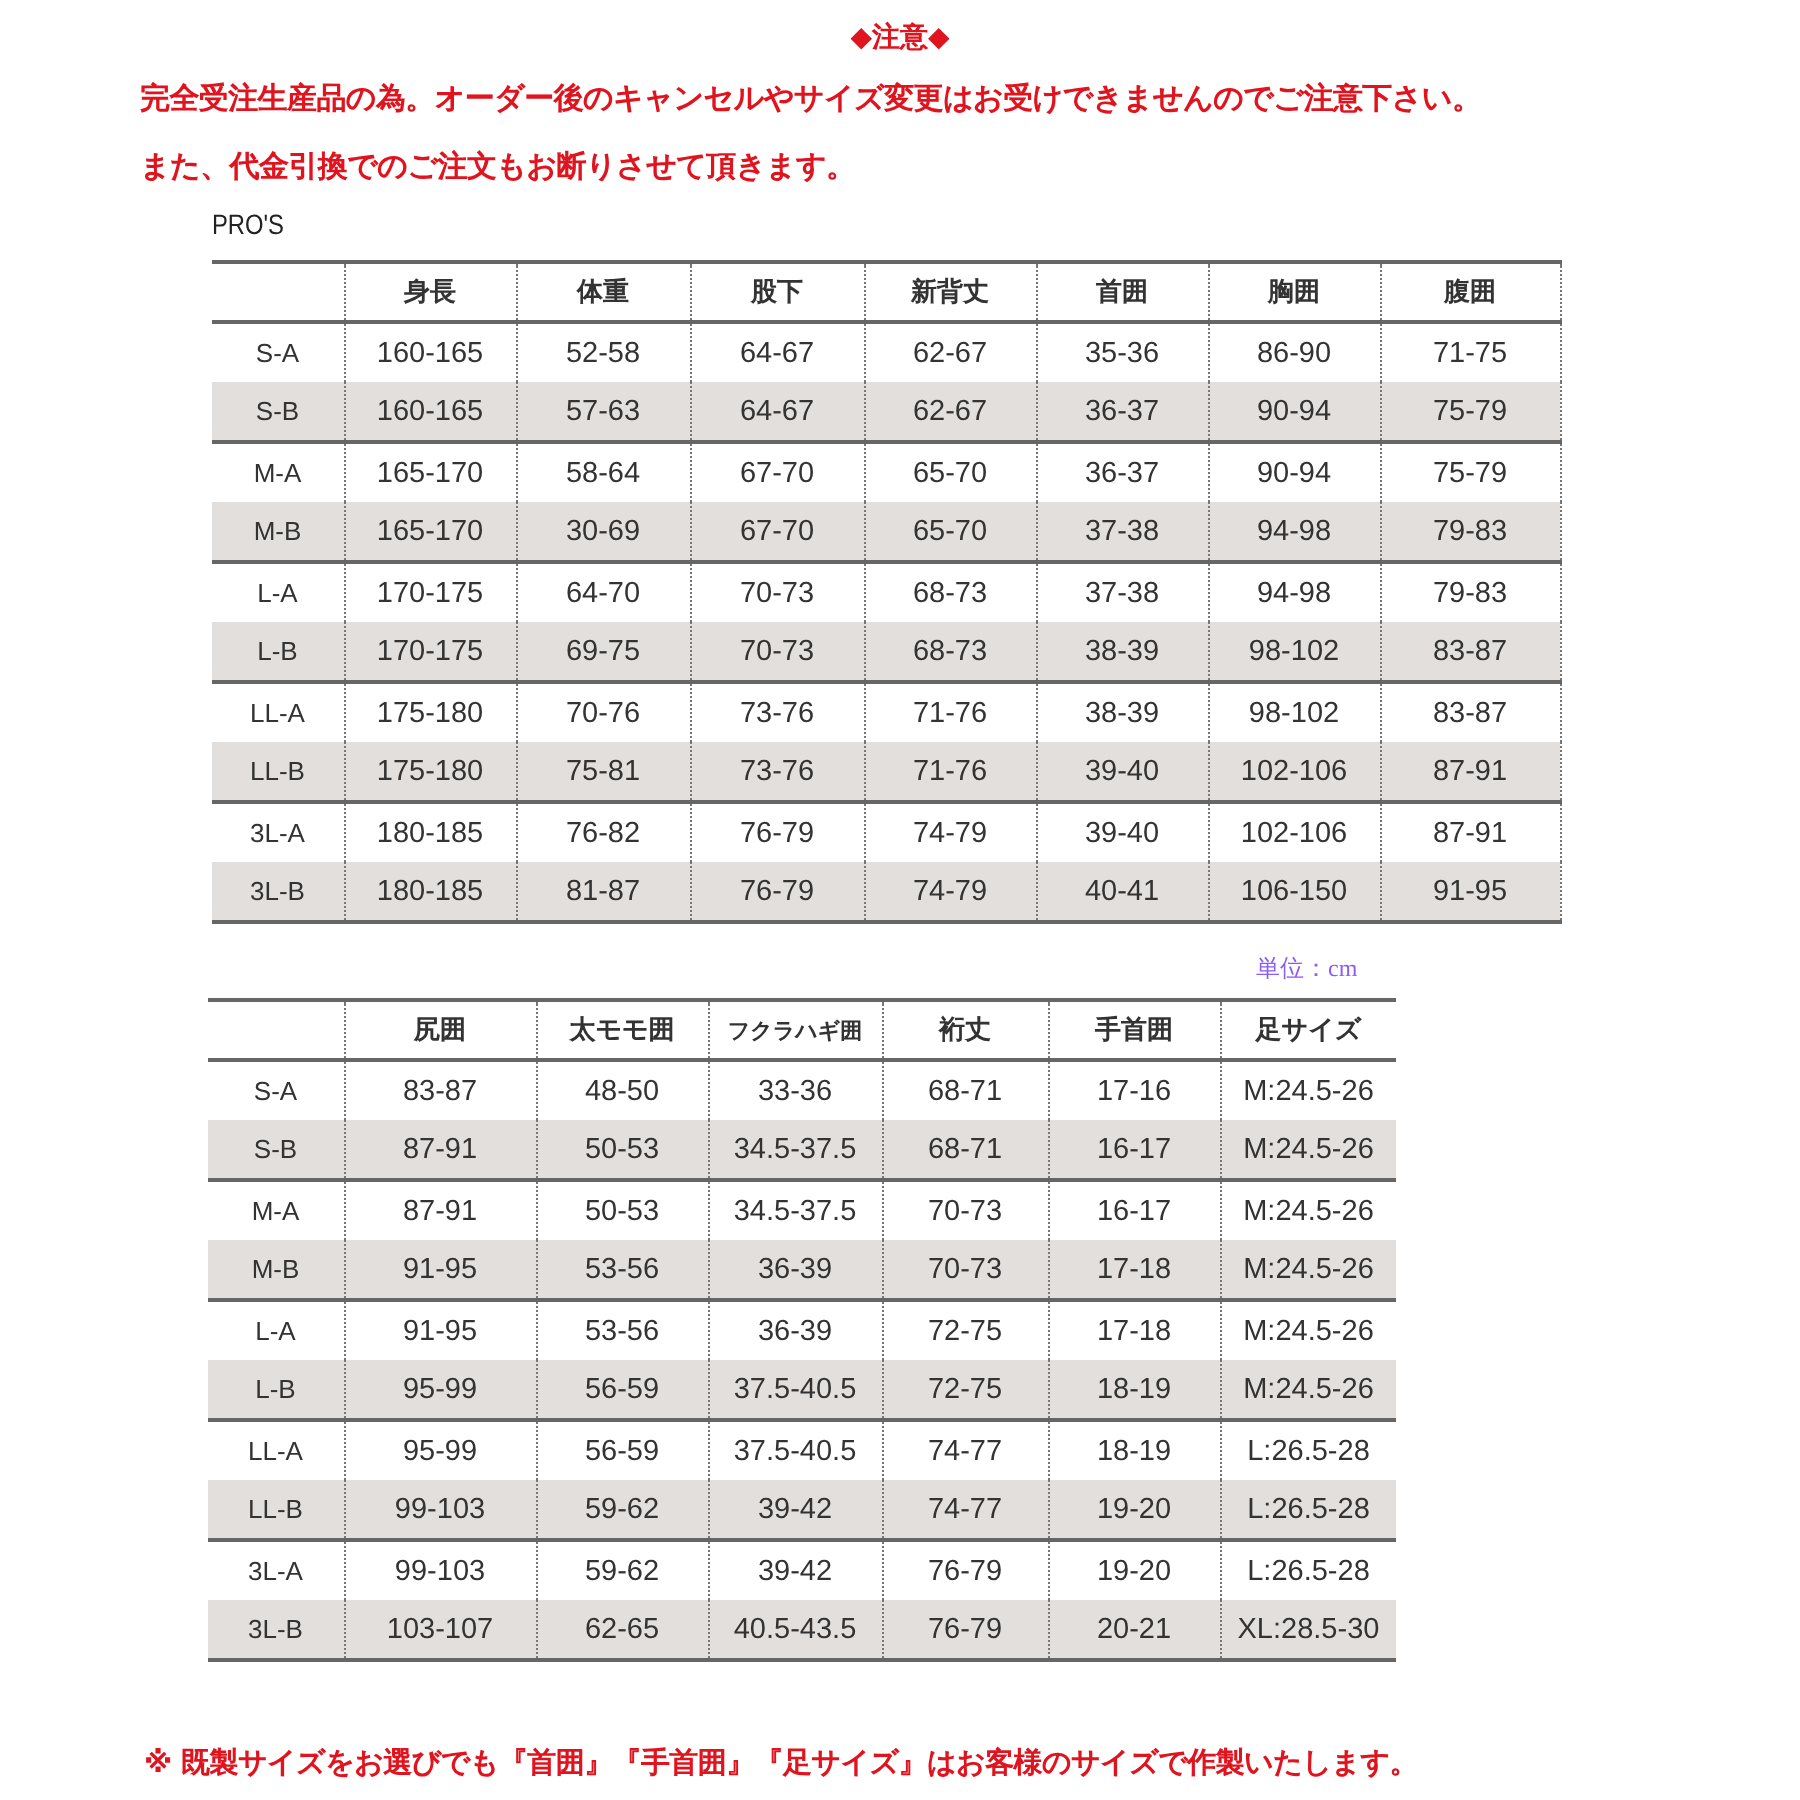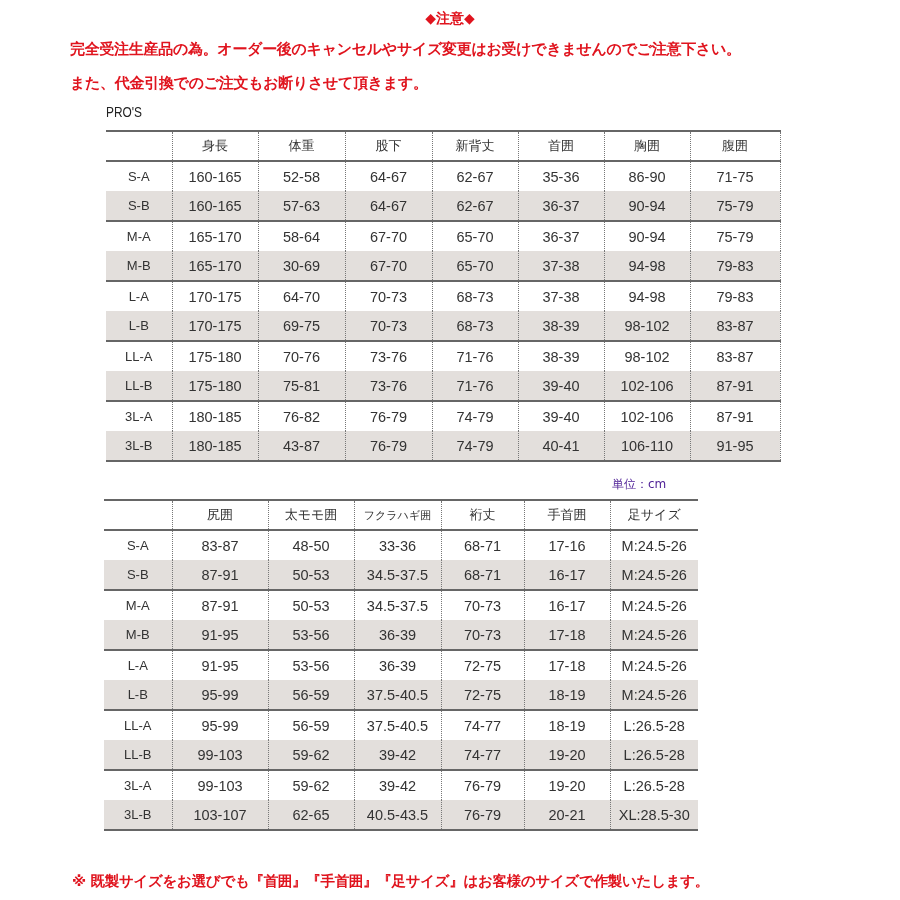--- a/index.html
+++ b/index.html
@@ -23,35 +23,36 @@
   }
 
   table.size-table {
     position: absolute; border-collapse: collapse; table-layout: fixed;
     font-family: "Liberation Sans", sans-serif; color: #333;
   }
   table.size-table td, table.size-table th {
     height: 30px; text-align: center; vertical-align: middle; font-size: 14.5px;
     border-right: 1px dotted #777; padding: 0;
   }
-  table.size-table th { font-weight: normal; font-size: 13px; color: #333; font-family: "DejaVu Sans", sans-serif; }
+  table.size-table th { font-weight: bold; font-size: 13px; color: #333; font-family: "DejaVu Sans", sans-serif; }
   table.size-table td.rowhead { font-size: 13px; transform-origin: center; }
   table.size-table thead tr { border-top: 2px solid #666; border-bottom: 2px solid #666; }
   table.size-table tbody tr.shade td { background: #e3dfdc; }
   table.size-table tbody tr.group-end { border-bottom: 2px solid #666; margin-left: 30px; }
   table.size-table tbody tr td.rowhead { border-right: 1px dotted #777; }
 
   #table1 { left: 106px; top: 130px; width: 674px; }
   #table1 td.last, #table1 th.last { border-right: 1px dotted #777; }
   #table2 { left: 104px; top: 499px; width: 594px; }
   #table2 td.last, #table2 th.last { border-right: none; }
 
   .unit {
-    position: absolute; left: 612px; top: 476px; font-size: 12px; color: #4c1d95;
+    position: absolute; left: 628px; top: 476px; font-size: 12px; color: #8b5cf6;
     white-space: nowrap;
+    font-family: Liberation Serif, serif;
   }
 
   .footnote {
     position: absolute; left: 72px; top: 872px; color: #e0141e; font-weight: bold; font-size: 14.5px;
     white-space: nowrap; letter-spacing: -0.3px;
   }
 </style>
 </head>
 <body>
 
@@ -171,25 +172,25 @@
         <td>76-82</td>
         <td>76-79</td>
         <td>74-79</td>
         <td>39-40</td>
         <td>102-106</td>
         <td class="last">87-91</td>
       </tr>
       <tr class="shade group-end">
         <td class="rowhead">3L-B</td>
         <td>180-185</td>
-        <td>43-87</td>
+        <td>81-87</td>
         <td>76-79</td>
         <td>74-79</td>
         <td>40-41</td>
-        <td>106-110</td>
+        <td>106-150</td>
         <td class="last">91-95</td>
       </tr>
     </tbody>
 </table>
 
 <div class="unit">単位：cm</div>
 
 <table class="size-table" id="table2">
   <colgroup>
     <col style="width:68px">

